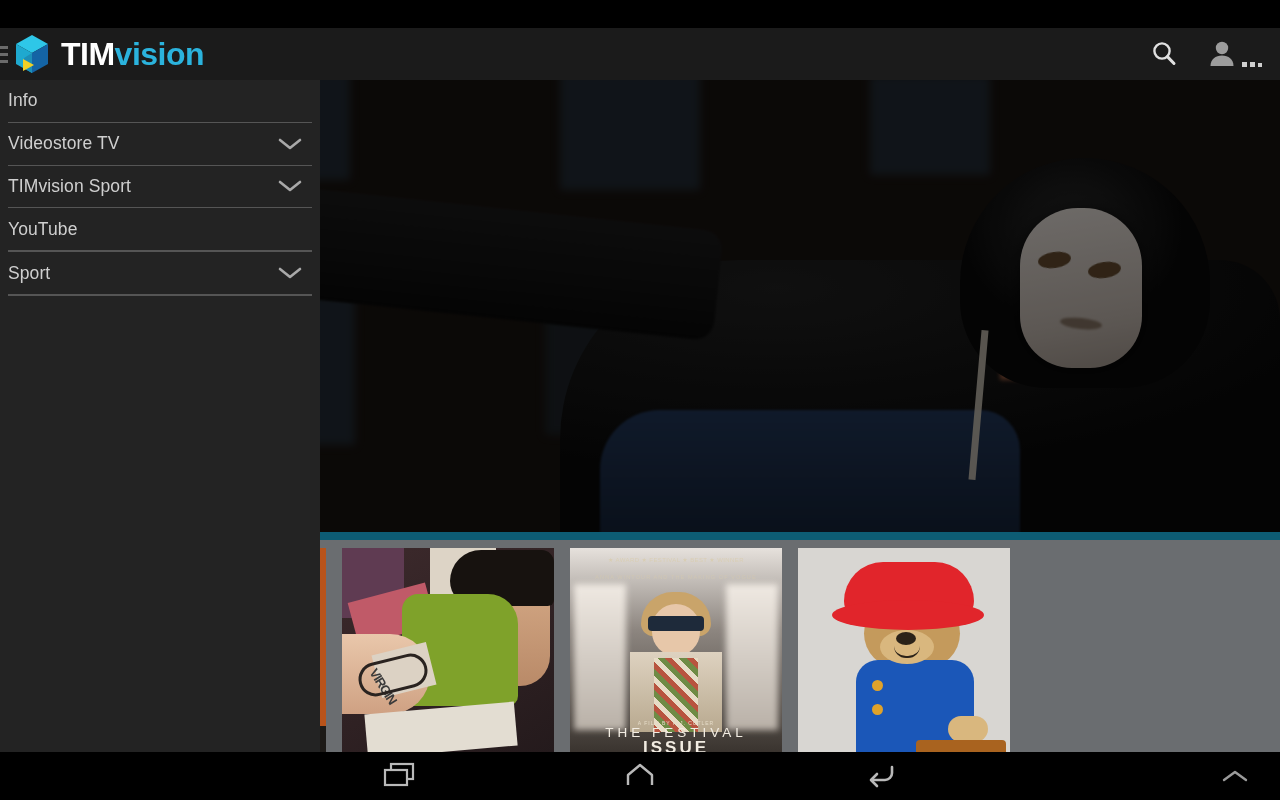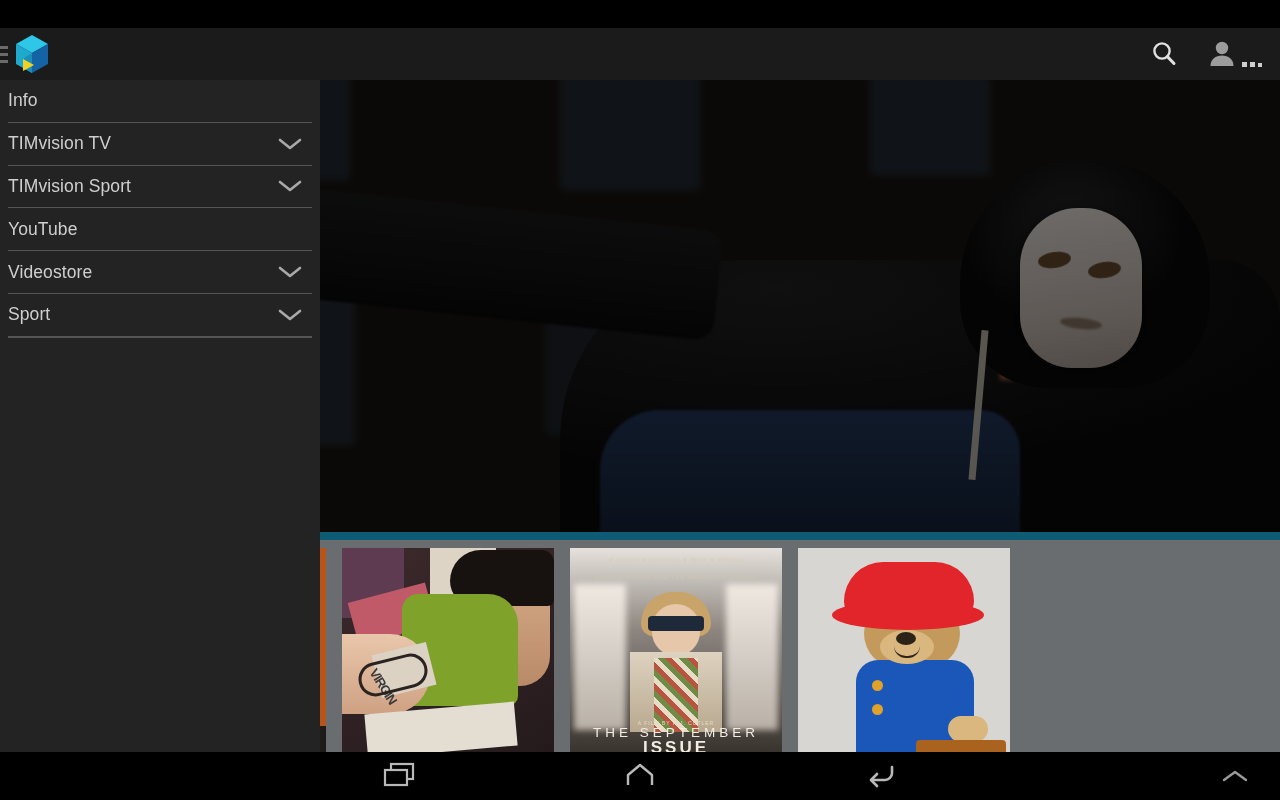--- a/index.html
+++ b/index.html
@@ -299,20 +299,23 @@
         <span></span>
     </span>
     <div id="brand">
       <svg id="logo-cube" viewBox="0 0 36 40">
         <polygon points="18,1 34,10 18,19 2,10" fill="#2ec7e8"></polygon>
         <polygon points="2,10 18,19 18,39 2,30" fill="#1fa9cf"></polygon>
         <polygon points="34,10 34,30 18,39 18,19" fill="#1464a5"></polygon>
         <polygon points="18,19 10,24 10,34 18,39" fill="#1c8fb8"></polygon>
         <polygon points="9,25 20,31 9,37" fill="#f2d024"></polygon>
       </svg>
+      <span id="wordmark">
+        <span class="tim">TIM</span><span class="vision">vision</span>
+      </span>
     </div>
     <div id="appbar-actions">
       <button class="appbar-btn">
         <svg width="30" height="30" viewBox="0 0 30 30">
           <circle cx="13" cy="12" r="7.6" fill="none" stroke="#e0e0e0" stroke-width="2.4"></circle>
           <line x1="18.4" y1="17.6" x2="25" y2="24.5" stroke="#e0e0e0" stroke-width="3" stroke-linecap="round"></line>
         </svg>
       </button>
       <button class="appbar-btn">
         <span id="account-wrap">
@@ -415,21 +418,21 @@
           <span class="p4-laurels">
             <b>★ AWARD  ★ FESTIVAL  ★ BEST  ★ WINNER</b>
           </span>
           <span class="p4-tag">ANNA WINTOUR AND THE MAKING OF VOGUE</span>
           <span class="p4-hair"></span>
           <span class="p4-face"></span>
           <span class="p4-shades"></span>
           <span class="p4-coat"></span>
           <span class="p4-floral"></span>
           <span class="p4-credit">A FILM BY R.J. CUTLER</span>
-          <span class="p4-t1">THE SEPTEMBER</span>
+          <span class="p4-t1">THE FESTIVAL</span>
           <span class="p4-t2">ISSUE</span>
         </div>
 
         <div class="poster nobg" id="poster-5">
           <span class="p5-bg"></span>
           <span class="p5-ear l"></span>
             <span class="p5-ear r"></span>
           <span class="p5-head"></span>
           <span class="p5-coat"></span>
           <span class="p5-btn b1"></span>
@@ -449,43 +452,37 @@
     </div>
   </div>
 
   <div id="drawer">
     <div id="drawer-list">
         <div class="nav-item">
           <span class="nav-label">Info</span>
         </div>
         <div class="nav-sep"></div>
         <div class="nav-item">
-          <span class="nav-label">TIMvision TV</span>
+          <span class="nav-label">Videostore TV</span>
           <svg class="nav-chevron" width="26" height="16" viewBox="0 0 26 16">
             <path d="M3 4l10 8 10-8" fill="none" stroke="#a9a9a9" stroke-width="2.6" stroke-linecap="round" stroke-linejoin="round"></path>
           </svg>
         </div>
         <div class="nav-sep"></div>
         <div class="nav-item">
           <span class="nav-label">TIMvision Sport</span>
           <svg class="nav-chevron" width="26" height="16" viewBox="0 0 26 16">
             <path d="M3 4l10 8 10-8" fill="none" stroke="#a9a9a9" stroke-width="2.6" stroke-linecap="round" stroke-linejoin="round"></path>
           </svg>
         </div>
         <div class="nav-sep"></div>
         <div class="nav-item">
           <span class="nav-label">YouTube</span>
         </div>
         <div class="nav-sep"></div>
-        <div class="nav-item">
-          <span class="nav-label">Videostore</span>
-          <svg class="nav-chevron" width="26" height="16" viewBox="0 0 26 16">
-            <path d="M3 4l10 8 10-8" fill="none" stroke="#a9a9a9" stroke-width="2.6" stroke-linecap="round" stroke-linejoin="round"></path>
-          </svg>
-        </div>
         <div class="nav-sep"></div>
         <div class="nav-item">
           <span class="nav-label">Sport</span>
           <svg class="nav-chevron" width="26" height="16" viewBox="0 0 26 16">
             <path d="M3 4l10 8 10-8" fill="none" stroke="#a9a9a9" stroke-width="2.6" stroke-linecap="round" stroke-linejoin="round"></path>
           </svg>
         </div>
         <div class="nav-sep"></div>
         <div class="nav-sep"></div>
       </div>

